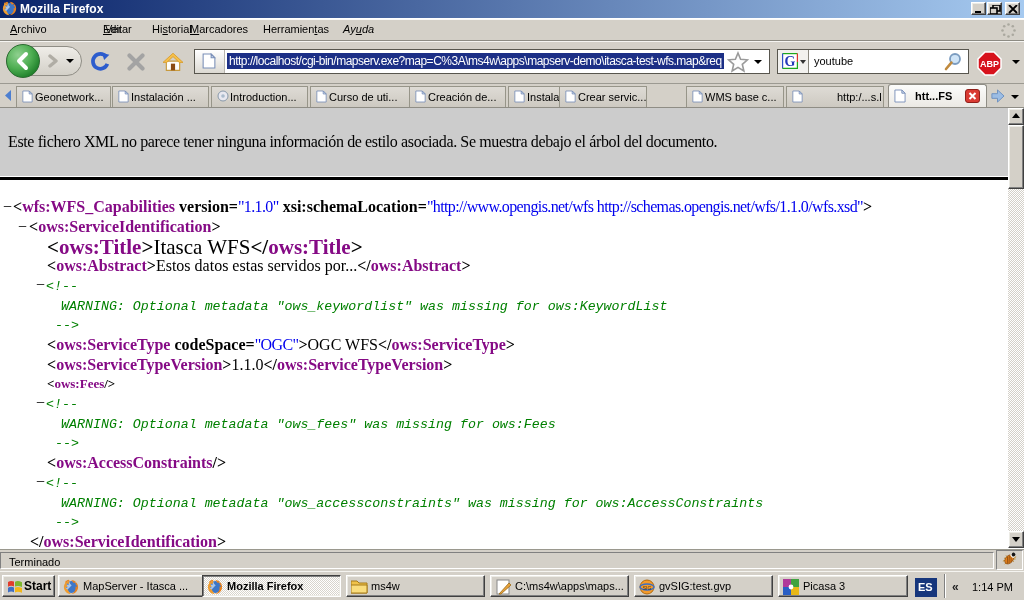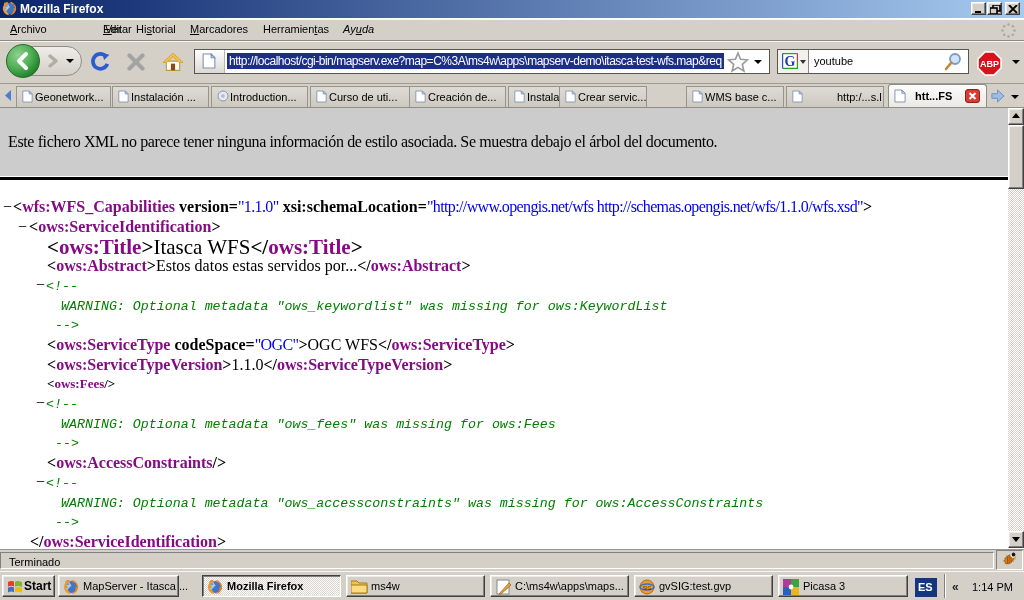--- a/index.html
+++ b/index.html
@@ -140,21 +140,21 @@
       <circle cx="12.8" cy="12.8" r="1.3"></circle>
   <circle cx="8.5" cy="14.5" r="1.3"></circle>
       <circle cx="4.2" cy="12.8" r="1.3"></circle>
   <circle cx="2.5" cy="8.5" r="1.3"></circle>
       <circle cx="4.2" cy="4.2" r="1.3"></circle>
  </g>
 </svg>
 <div class="abs menuitem" style="left:10px;"><u>A</u>rchivo</div>
 <div class="abs menuitem" style="left:60px;padding-left:43px;"><u>E</u>ditar</div>
 <div class="abs menuitem" style="left:105px;"><u>V</u>er</div>
-<div class="abs menuitem" style="left:136px;">Hi<u>s</u>torial</div>
+<div class="abs menuitem" style="left:152px;">Hi<u>s</u>torial</div>
 <div class="abs menuitem" style="left:190px;"><u>M</u>arcadores</div>
 <div class="abs menuitem" style="left:263px;">Herramien<u>t</u>as</div>
 <div class="abs menuitem" style="left:343px;font-style:italic;">Ay<u>u</u>da</div>
 
 <div class="abs" id="navbar"></div>
 <div class="abs" id="keyhole"></div>
 <div class="abs" id="backbtn"></div>
 <svg class="abs" style="left:13px; top:51px;" width="20" height="20" viewBox="0 0 20 20">
     <path d="M13 3 L6 10 L13 17" stroke="#fff" stroke-width="4" fill="none" stroke-linecap="round" stroke-linejoin="round"></path>
   </svg>
@@ -361,21 +361,21 @@
 <div class="abs" id="taskbar"></div>
 <div class="abs tkbtn" style="left:2px; width:53px;">
   <svg class="tkicon" width="16" height="16" viewBox="0 0 16 16">
     <path d="M1 3 C3 1.6 5 1.6 7 2.6 L7 7.4 C5 6.4 3 6.4 1 7.8 Z" fill="#e23d2c"></path>
     <path d="M8 2.8 C10 1.8 12 1.8 15 3.2 L15 8 C12 6.6 10 6.6 8 7.6 Z" fill="#7db72f"></path>
     <path d="M1 8.8 C3 7.4 5 7.4 7 8.4 L7 13.2 C5 12.2 3 12.2 1 13.6 Z" fill="#3f6fc4"></path>
     <path d="M8 8.6 C10 7.6 12 7.6 15 9 L15 13.8 C12 12.4 10 12.4 8 13.4 Z" fill="#f2b718"></path>
   </svg>
   <span class="tklabel" style="font-weight:bold; font-size:12px; top:3px; left:21px;">Start</span>
 </div>
-<div class="abs tkbtn" style="left:58px; width:121px;">
+<div class="abs tkbtn" style="left:58px; width:162px;">
     <span class="tkicon ffsmall"><svg width="16" height="16" viewBox="0 0 16 16">
         <circle cx="8.3" cy="8" r="6.1" fill="#3d77c8"></circle>
         <path d="M8.7 6.2 C7.2 5.6 6.6 4.2 7 3 C5.9 3.6 5.3 4.9 5.6 6.1 C4.8 6.1 4.1 5.7 3.7 5 C3.2 6.3 3.5 7.8 4.5 8.7 C3.6 8.9 2.8 8.6 2.2 8 C2.3 9.3 3.1 10.4 4.2 10.9 Z" fill="#cfe0f4" opacity="0.75"></path>
         <path d="M8 0.9 C11.9 0.9 15.1 4.1 15.1 8 C15.1 11.9 11.9 15.1 8 15.1 C10.7 14.2 12.6 11.7 12.6 8.9 C12.6 8.4 12.5 7.9 12.4 7.4 C13 7.3 13.6 7.5 14 8 C14 6.7 13.3 5.5 12.2 4.9 C12.4 4.3 12.8 3.9 13.4 3.7 C12.5 3.2 11.4 3.3 10.6 3.9 C9.9 2.6 8.9 1.5 8 0.9 Z" fill="#e8821e"></path>
         <path d="M8 15.1 C4.1 15.1 0.9 11.9 0.9 8 C0.9 6.5 1.4 5.1 2.2 3.9 C2.1 3 2.4 2 3.1 1.4 C3.3 2 3.6 2.5 4.1 2.8 C4.9 2.2 5.9 1.8 6.9 1.7 C6 2.6 5.6 3.9 5.9 5.1 C5.1 5.2 4.3 4.9 3.8 4.3 C3.4 5.7 3.8 7.2 4.9 8.1 C4 8.4 3.1 8.2 2.4 7.6 C2.6 9 3.5 10.2 4.8 10.7 C6.1 13 7 14.4 8 15.1 Z" fill="#f09c2e"></path>
         <path d="M2.6 2.9 C3.2 1.7 4.3 0.9 5.6 0.7 L6.5 2 C5.2 2 4 2.6 3.2 3.6 Z" fill="#e8821e"></path>
       </svg></span>
     <span class="tklabel">MapServer - Itasca ...</span>
   </div>
 <div class="abs tkbtn" id="tkactive" style="left:202px; width:139px;">

